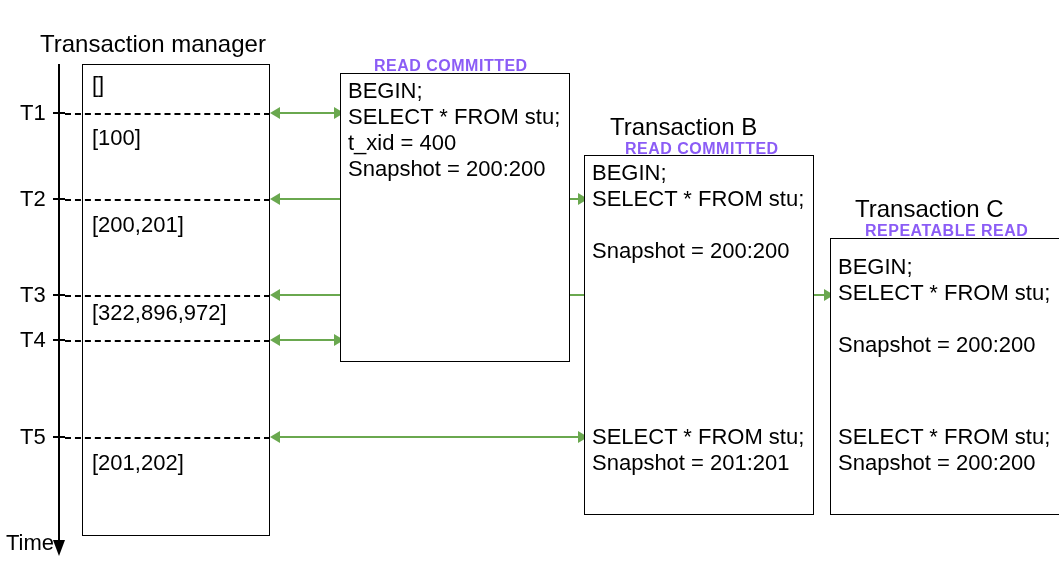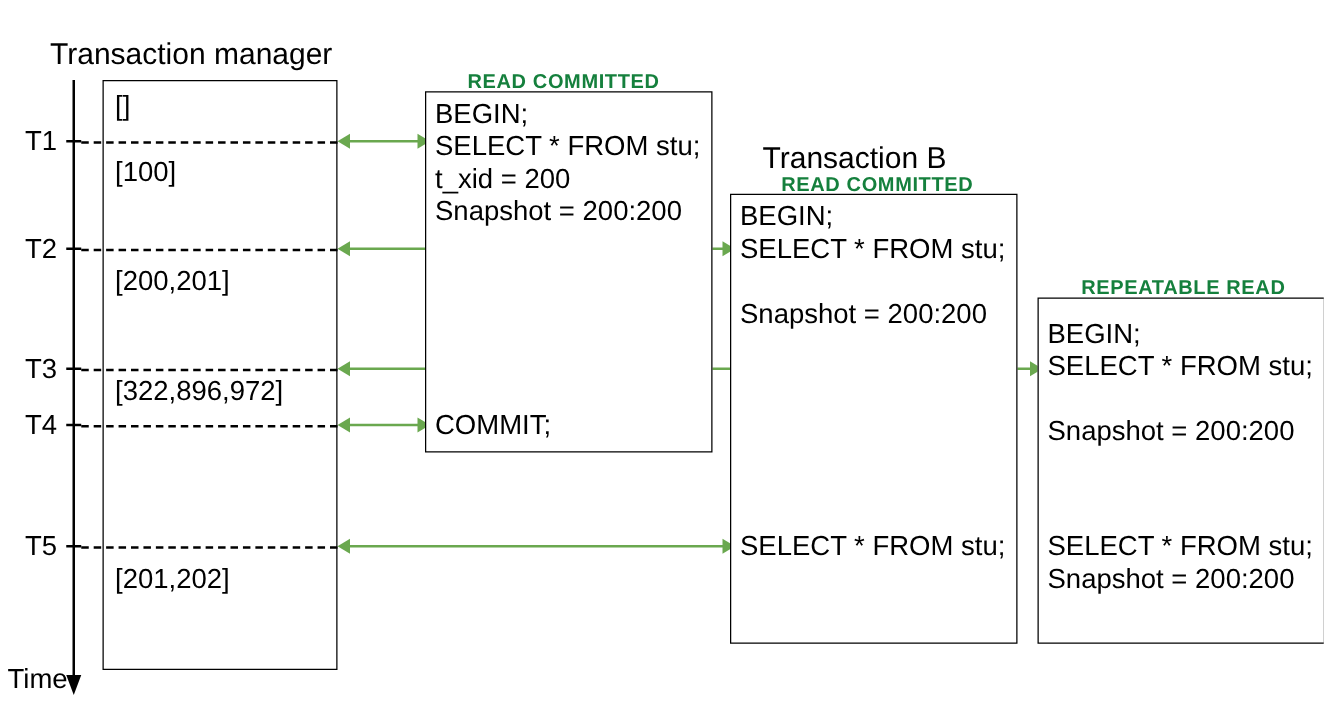--- a/index.html
+++ b/index.html
@@ -1,19 +1,19 @@
 <!DOCTYPE html>
 <html><head>
 <meta charset="utf-8">
 <style>
   html,body{margin:0;padding:0;background:#fff;font-family:"Segoe UI",Arial,sans-serif;color:#000;}
   .canvas{position:relative;width:1059px;height:569px;}
   .label{position:absolute;font-size:22px;white-space:nowrap;}
   .header{font-size:24px;}
-  .iso{color:#15803d;font-size:16px;font-weight:600;letter-spacing:.5px;}
+  .iso{color:#8b5cf6;font-size:16px;font-weight:600;letter-spacing:.5px;}
   .box{position:absolute;border:1.5px solid #000;background:#fff;}
   .tline{position:absolute;border-top:2.5px dashed #000;height:0;}
   .arrow{position:absolute;height:2px;background:#6aa84f;}
   .arrow::before,.arrow::after{content:"";position:absolute;top:-5px;border-top:6px solid transparent;border-bottom:6px solid transparent;}
   .arrow::before{left:-8px;border-right:10px solid #6aa84f;}
   .arrow::after{right:-8px;border-left:10px solid #6aa84f;}
   .underline{text-decoration-style:wavy;text-decoration-color:#d44;}
 </style>
 </head>
 <body>
@@ -26,20 +26,21 @@
   <line x1="53" y1="199" x2="65" y2="199" stroke="#000" stroke-width="2"></line>
   <line x1="53" y1="295" x2="65" y2="295" stroke="#000" stroke-width="2"></line>
   <line x1="53" y1="340" x2="65" y2="340" stroke="#000" stroke-width="2"></line>
   <line x1="53" y1="437" x2="65" y2="437" stroke="#000" stroke-width="2"></line>
 </svg>
 
 <div class="label header" style="left:40px;top:30px">Transaction manager</div>
 <div class="label iso" style="left:374px;top:57px">READ COMMITTED</div>
 <div class="label header" style="left:610px;top:113px">Transaction B</div>
 <div class="label iso" style="left:625px;top:140px">READ COMMITTED</div>
+<div class="label header" style="left:855px;top:195px">Transaction C</div>
 <div class="label iso" style="left:865px;top:222px">REPEATABLE READ</div>
 
 <div class="label" style="left:20px;top:100px">T1</div>
 <div class="label" style="left:20px;top:186px">T2</div>
 <div class="label" style="left:20px;top:282px">T3</div>
 <div class="label" style="left:20px;top:327px">T4</div>
 <div class="label" style="left:20px;top:424px">T5</div>
 <div class="label" style="left:6px;top:530px">Time</div>
 
 <div class="box" style="left:82px;top:64px;width:186px;height:470px"></div>
@@ -57,29 +58,29 @@
 
 <div class="arrow" style="left:278px;top:112px;width:58px"></div>
 <div class="arrow" style="left:278px;top:198px;width:302px"></div>
 <div class="arrow" style="left:278px;top:294px;width:548px"></div>
 <div class="arrow" style="left:278px;top:339px;width:58px"></div>
 <div class="arrow" style="left:278px;top:436px;width:302px"></div>
 
 <div class="box" style="left:340px;top:73px;width:228px;height:287px"></div>
 <div class="label" style="left:348px;top:78px">BEGIN;</div>
 <div class="label" style="left:348px;top:104px"><span>SELECT * FROM </span><span class="underline">stu</span><span>;</span></div>
-<div class="label" style="left:348px;top:130px"><span class="underline">t_xid</span><span> = 200</span></div>
+<div class="label" style="left:348px;top:130px"><span class="underline">t_xid</span><span> = 400</span></div>
 <div class="label" style="left:348px;top:156px">Snapshot = 200:200</div>
-<div class="label" style="left:348px;top:327px">COMMIT;</div>
 
 <div class="box" style="left:584px;top:155px;width:228px;height:358px"></div>
 <div class="label" style="left:592px;top:160px">BEGIN;</div>
 <div class="label" style="left:592px;top:186px"><span>SELECT * FROM </span><span class="underline">stu</span><span>;</span></div>
 <div class="label" style="left:592px;top:238px">Snapshot = 200:200</div>
 <div class="label" style="left:592px;top:424px"><span>SELECT * FROM </span><span class="underline">stu</span><span>;</span></div>
+<div class="label" style="left:592px;top:450px">Snapshot = 201:201</div>
 
 <div class="box" style="left:830px;top:238px;width:228px;height:275px"></div>
 <div class="label" style="left:838px;top:254px">BEGIN;</div>
 <div class="label" style="left:838px;top:280px"><span>SELECT * FROM </span><span class="underline">stu</span><span>;</span></div>
 <div class="label" style="left:838px;top:332px">Snapshot = 200:200</div>
 <div class="label" style="left:838px;top:424px"><span>SELECT * FROM </span><span class="underline">stu</span><span>;</span></div>
 <div class="label" style="left:838px;top:450px">Snapshot = 200:200</div>
 
 </div>
 

